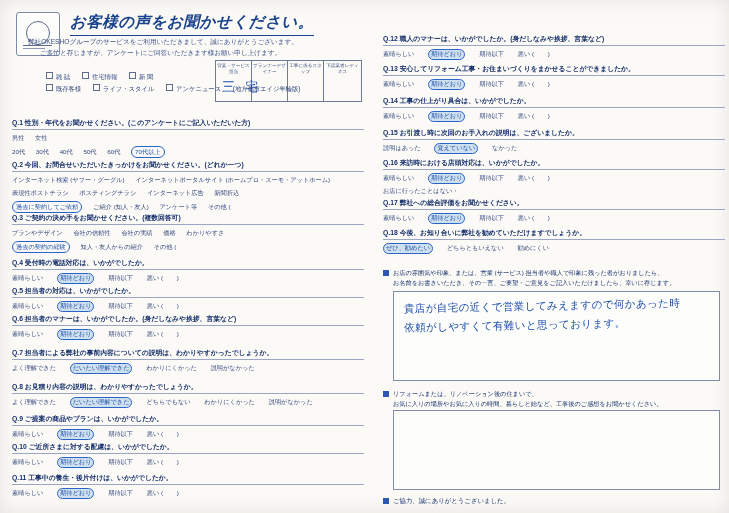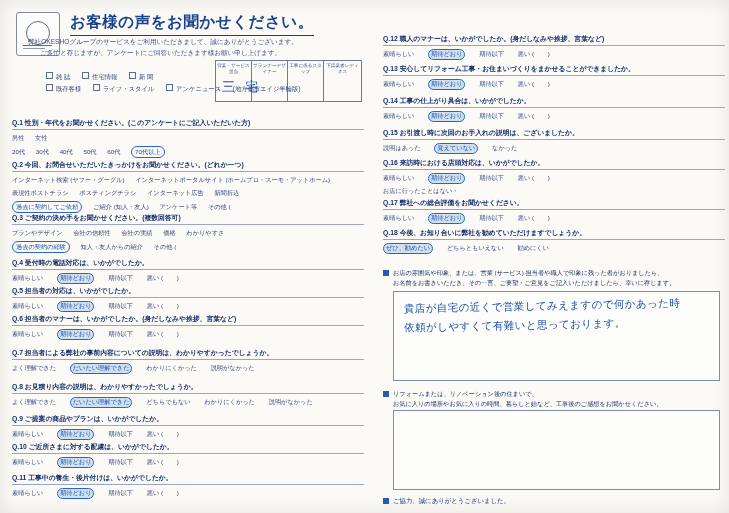--- a/index.html
+++ b/index.html
@@ -37,21 +37,21 @@
   }
   .logo .bar{
     position:absolute;left:6px;top:32px;width:29px;height:1px;background:#5d6b8c;
   }
   .logo .bar2{
     position:absolute;left:6px;top:35px;width:22px;height:1px;background:#8c97b0;
   }
   .title{
     position:absolute;left:60px;top:4px;
     font-size:15.5px;font-weight:bold;color:#18438c;letter-spacing:.5px;
-    border-bottom:1.4px solid #18438c;padding-bottom:2px;
+    border-bottom:1.4px solid #18438c;padding-bottom:2px;font-style:italic;
   }
   .lead{
     position:absolute;left:28px;top:36px;width:330px;
     font-size:6.6px;line-height:11px;color:#3b4f86;
   }
 
   
   .topbox{
     position:absolute;left:215px;top:60px;width:145px;height:40px;
     border:1px solid #6d7c9e;

